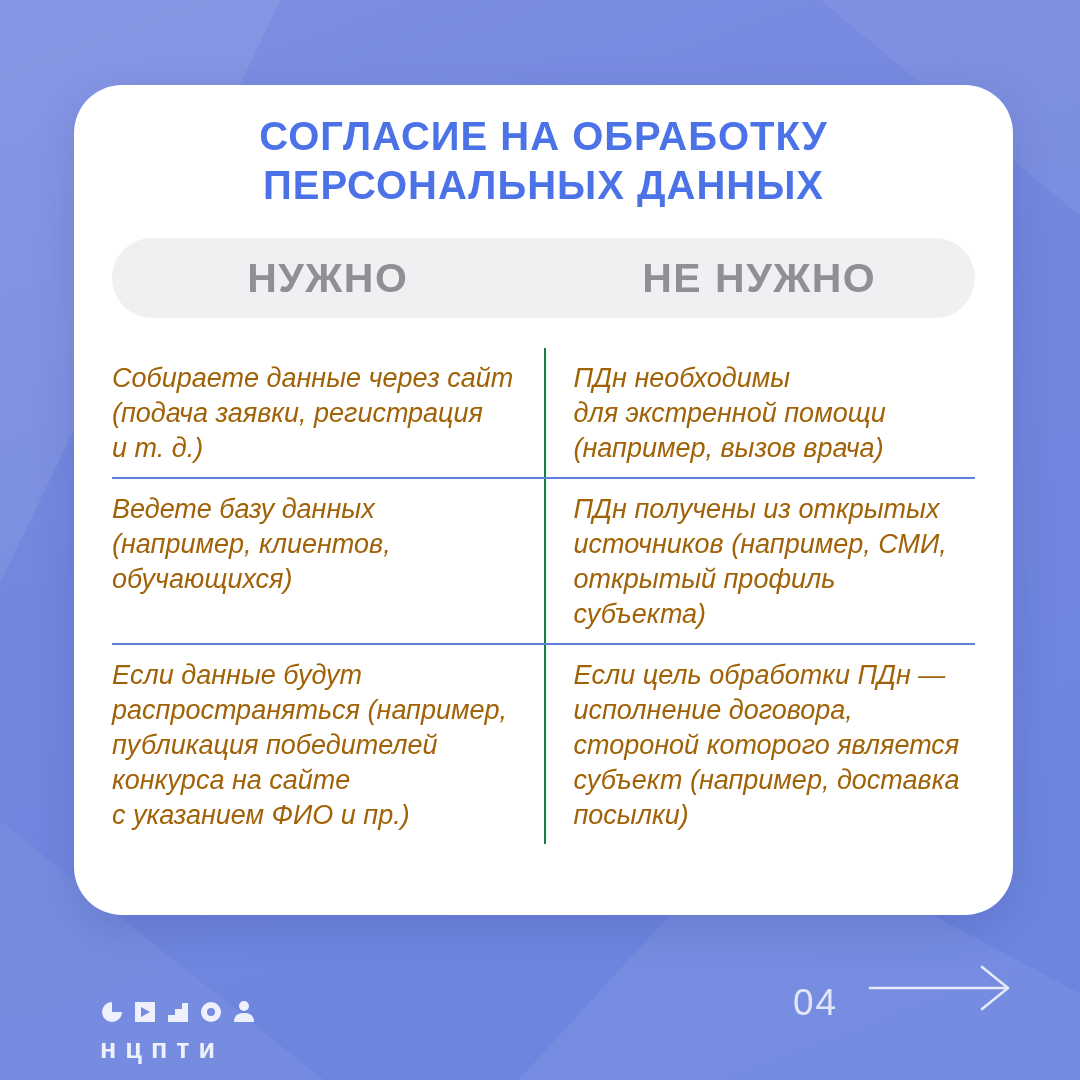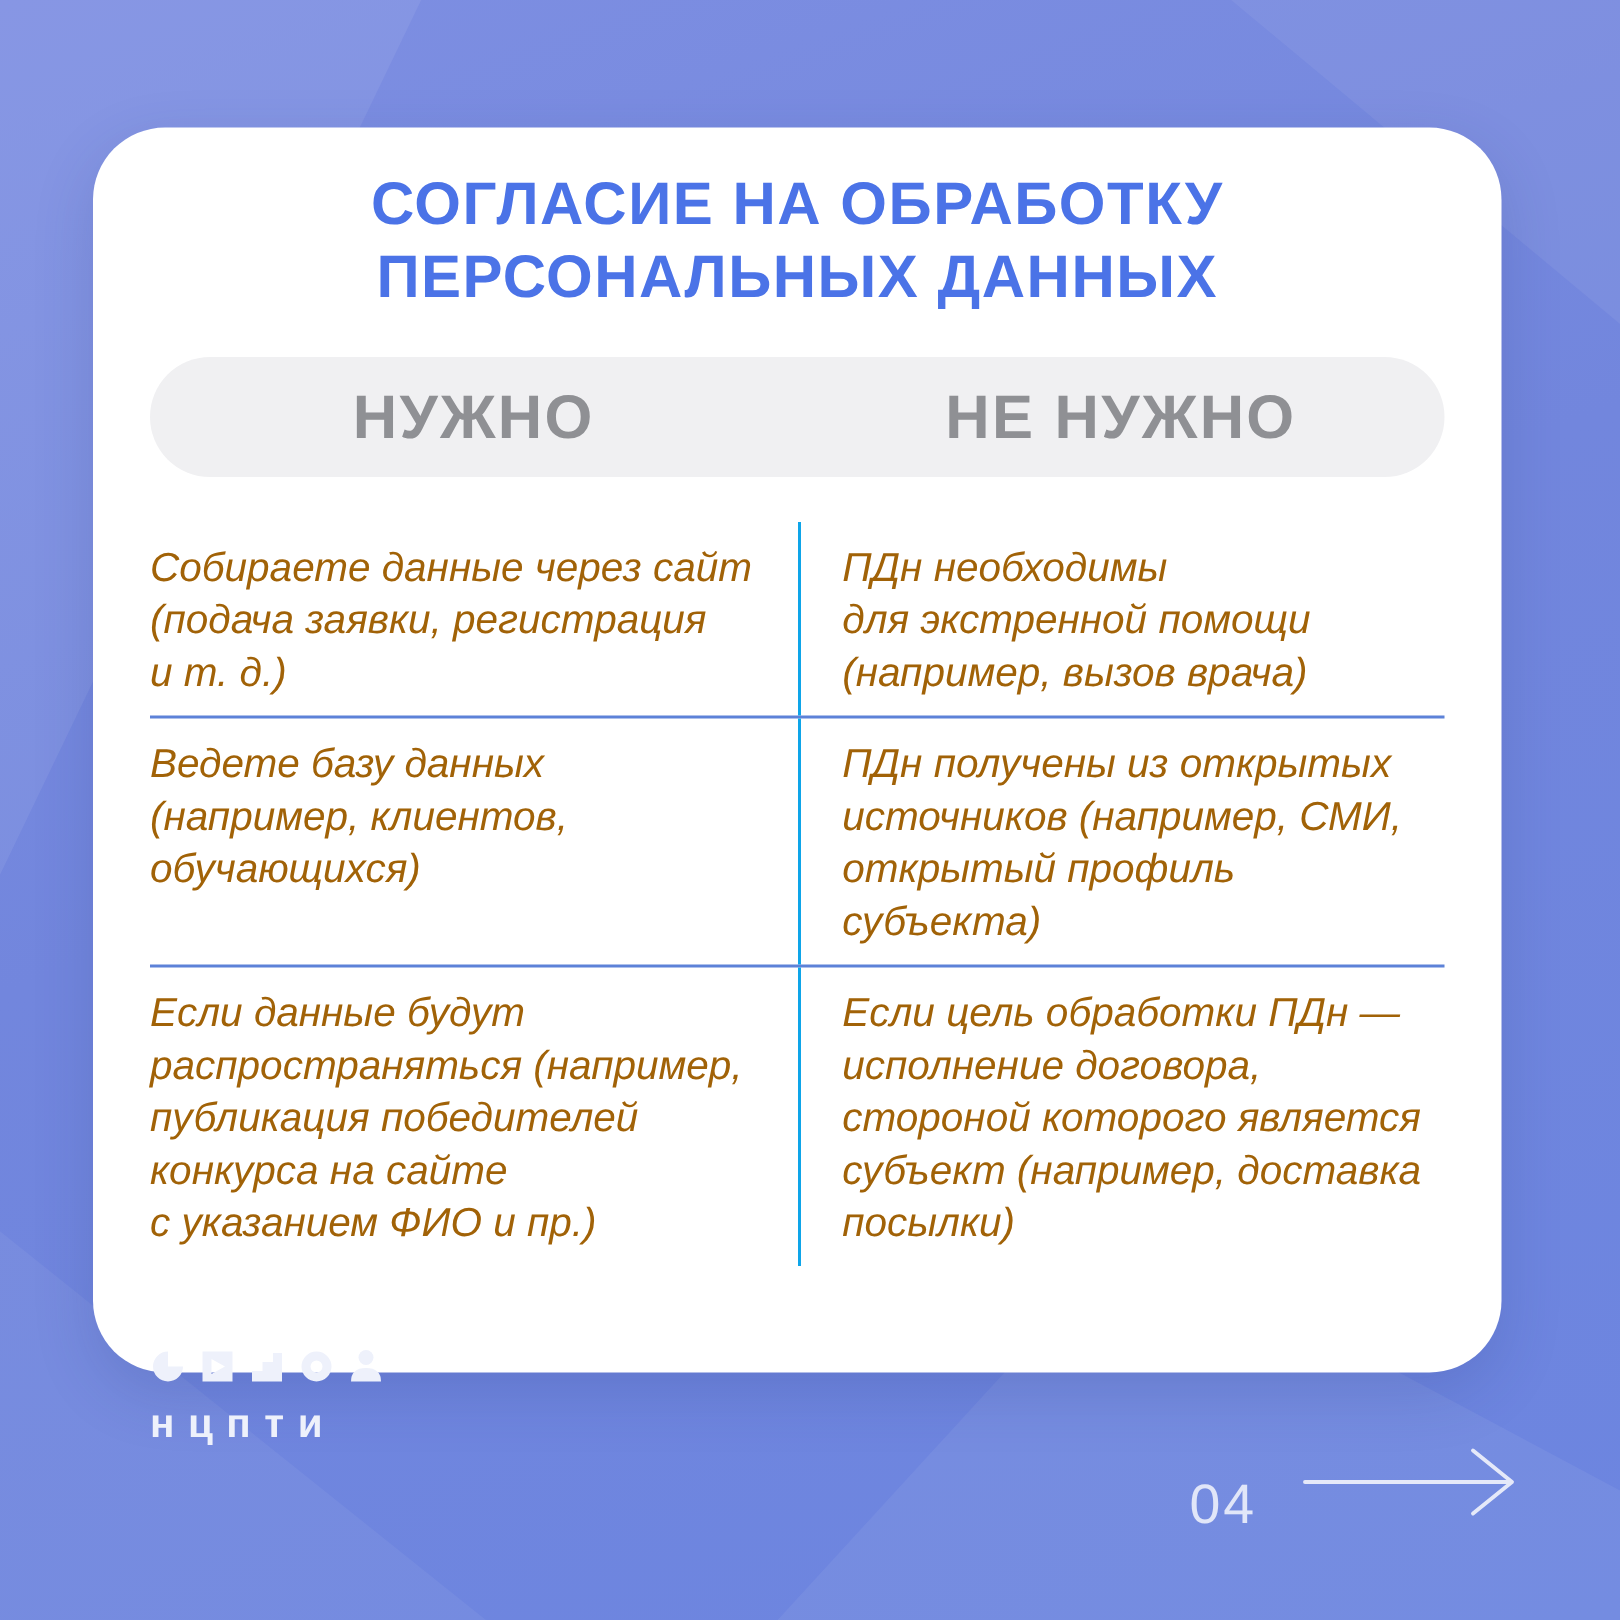--- a/index.html
+++ b/index.html
@@ -12,21 +12,21 @@
   }
   
   .shard { position: absolute; inset: 0; pointer-events: none; }
   .shard1 { background: rgba(255,255,255,0.07); clip-path: polygon(0 0, 26% 0, 0 54%); }
   .shard2 { background: rgba(255,255,255,0.06); clip-path: polygon(76% 0, 100% 0, 100% 20%); }
   .shard3 { background: rgba(255,255,255,0.06); clip-path: polygon(48% 100%, 70% 76%, 100% 92%, 100% 100%); }
   .shard4 { background: rgba(255,255,255,0.05); clip-path: polygon(0 76%, 30% 100%, 0 100%); }
 
   .card {
     position: absolute;
-    left: 62px; top: 85px;
+    left: 74px; top: 85px;
     width: 939px; height: 830px;
     background: #ffffff;
     border-radius: 48px;
     padding: 0 38px;
     box-shadow: 0 14px 40px rgba(38, 58, 130, 0.18);
   }
   .title {
     margin-top: 27px;
     text-align: center;
     color: #4b73e7;
@@ -58,23 +58,23 @@
   .t-row:not(:last-child) { border-bottom: 2px solid #5d82d8; }
   .cell {
     padding: 13px 0 11px 0;
     font-size: 27px;
     line-height: 35px;
     color: #a16207;
     white-space: pre-line;
     font-style: italic;
   }
   .cell-left { padding-right: 18px; }
-  .cell-right { border-left: 2px solid #0ea5e9; padding-left: 28px; }
+  .cell-right { border-left: 2px solid #15803d; padding-left: 28px; }
 
-  .footer-logo { position: absolute; left: 100px; top: 904px; }
+  .footer-logo { position: absolute; left: 100px; top: 1004px; }
   .footer-logo .icons { display: flex; gap: 9px; align-items: flex-end; height: 24px; }
   .footer-logo .wordmark {
     margin-top: 6px;
     color: #eef1fb;
     font-size: 27px;
     font-weight: bold;
     letter-spacing: 9px;
   }
   .page-num {
     position: absolute;

